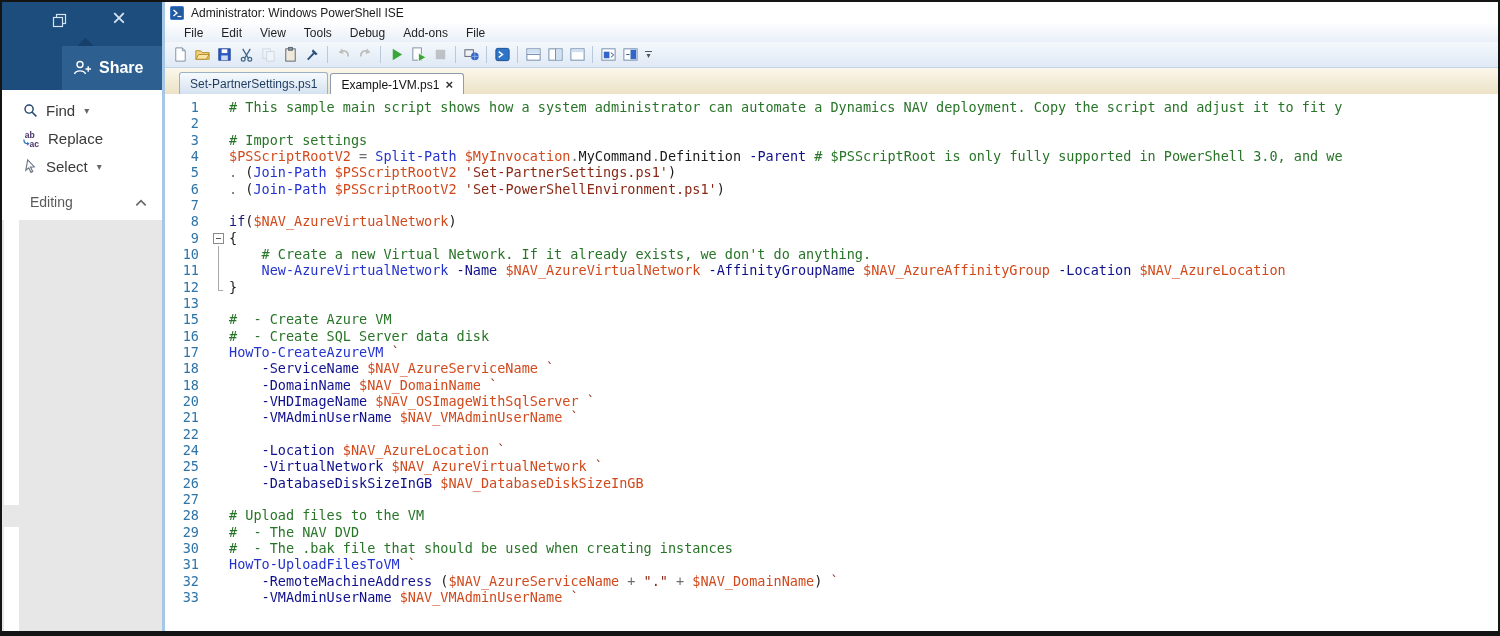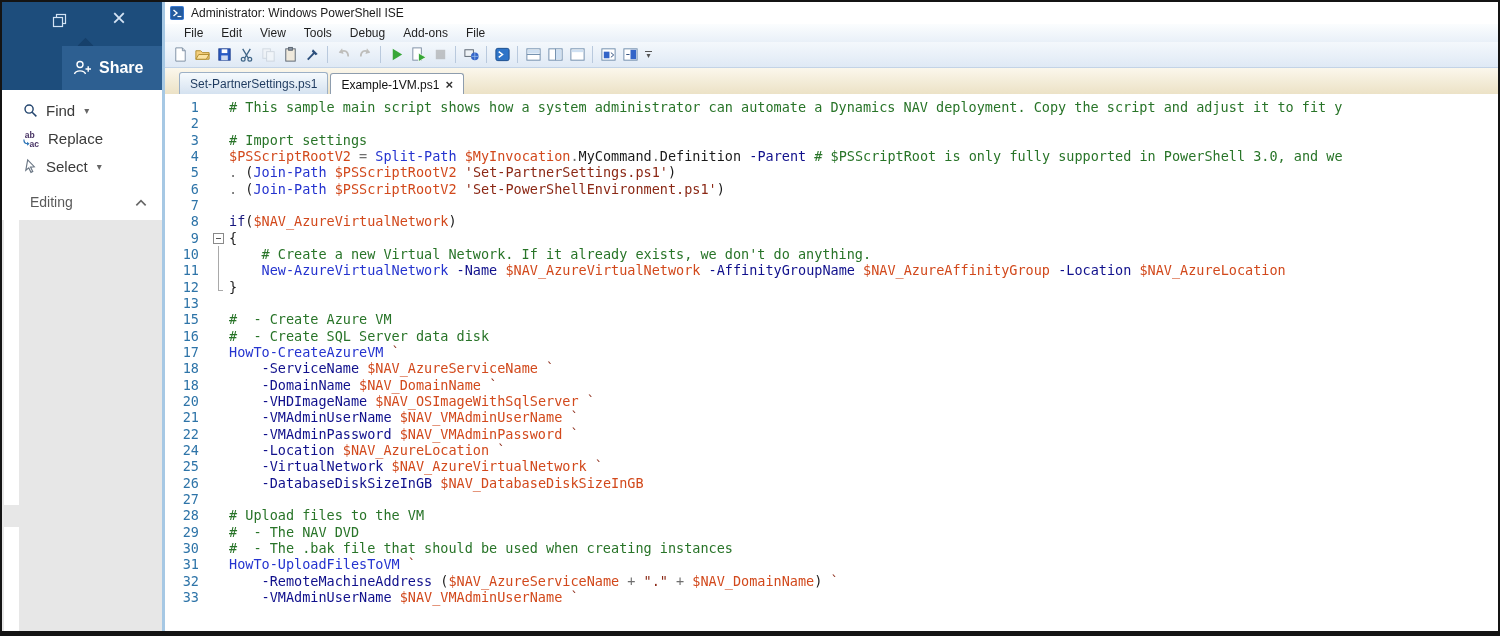--- a/index.html
+++ b/index.html
@@ -346,21 +346,21 @@
           <div class="row"><span class="ln">11</span><span class="foldcol fold-mid"></span><span class="code"><span class="sg-t">    </span><span class="sg-k">New-AzureVirtualNetwork</span><span class="sg-t"> </span><span class="sg-p">-Name</span><span class="sg-t"> </span><span class="sg-v">$NAV_AzureVirtualNetwork</span><span class="sg-t"> </span><span class="sg-p">-AffinityGroupName</span><span class="sg-t"> </span><span class="sg-v">$NAV_AzureAffinityGroup</span><span class="sg-t"> </span><span class="sg-p">-Location</span><span class="sg-t"> </span><span class="sg-v">$NAV_AzureLocation</span></span></div>
           <div class="row"><span class="ln">12</span><span class="foldcol fold-end"></span><span class="code"><span class="sg-t">}</span></span></div>
           <div class="row"><span class="ln">13</span><span class="foldcol"></span><span class="code"></span></div>
           <div class="row"><span class="ln">15</span><span class="foldcol"></span><span class="code"><span class="sg-c">#  - Create Azure VM</span></span></div>
           <div class="row"><span class="ln">16</span><span class="foldcol"></span><span class="code"><span class="sg-c">#  - Create SQL Server data disk</span></span></div>
           <div class="row"><span class="ln">17</span><span class="foldcol"></span><span class="code"><span class="sg-k">HowTo-CreateAzureVM</span><span class="sg-t"> </span><span class="sg-b">`</span></span></div>
           <div class="row"><span class="ln">18</span><span class="foldcol"></span><span class="code"><span class="sg-t">    </span><span class="sg-p">-ServiceName</span><span class="sg-t"> </span><span class="sg-v">$NAV_AzureServiceName</span><span class="sg-t"> </span><span class="sg-b">`</span></span></div>
           <div class="row"><span class="ln">18</span><span class="foldcol"></span><span class="code"><span class="sg-t">    </span><span class="sg-p">-DomainName</span><span class="sg-t"> </span><span class="sg-v">$NAV_DomainName</span><span class="sg-t"> </span><span class="sg-b">`</span></span></div>
           <div class="row"><span class="ln">20</span><span class="foldcol"></span><span class="code"><span class="sg-t">    </span><span class="sg-p">-VHDImageName</span><span class="sg-t"> </span><span class="sg-v">$NAV_OSImageWithSqlServer</span><span class="sg-t"> </span><span class="sg-b">`</span></span></div>
           <div class="row"><span class="ln">21</span><span class="foldcol"></span><span class="code"><span class="sg-t">    </span><span class="sg-p">-VMAdminUserName</span><span class="sg-t"> </span><span class="sg-v">$NAV_VMAdminUserName</span><span class="sg-t"> </span><span class="sg-b">`</span></span></div>
-          <div class="row"><span class="ln">22</span><span class="foldcol"></span><span class="code"><span class="sg-t">    </span><span class="sg-p">-VMAdminPassword</span><span class="sg-t"> </span><span class="sg-v">$NAV_VMAdminPassword</span><span class="sg-t"> </span><span class="sg-b">`</span></span></div>
+          <div class="row"><span class="ln">22</span><span class="foldcol"></span></div>
           <div class="row"><span class="ln">24</span><span class="foldcol"></span><span class="code"><span class="sg-t">    </span><span class="sg-p">-Location</span><span class="sg-t"> </span><span class="sg-v">$NAV_AzureLocation</span><span class="sg-t"> </span><span class="sg-b">`</span></span></div>
           <div class="row"><span class="ln">25</span><span class="foldcol"></span><span class="code"><span class="sg-t">    </span><span class="sg-p">-VirtualNetwork</span><span class="sg-t"> </span><span class="sg-v">$NAV_AzureVirtualNetwork</span><span class="sg-t"> </span><span class="sg-b">`</span></span></div>
           <div class="row"><span class="ln">26</span><span class="foldcol"></span><span class="code"><span class="sg-t">    </span><span class="sg-p">-DatabaseDiskSizeInGB</span><span class="sg-t"> </span><span class="sg-v">$NAV_DatabaseDiskSizeInGB</span></span></div>
           <div class="row"><span class="ln">27</span><span class="foldcol"></span><span class="code"></span></div>
           <div class="row"><span class="ln">28</span><span class="foldcol"></span><span class="code"><span class="sg-c"># Upload files to the VM</span></span></div>
           <div class="row"><span class="ln">29</span><span class="foldcol"></span><span class="code"><span class="sg-c">#  - The NAV DVD</span></span></div>
           <div class="row"><span class="ln">30</span><span class="foldcol"></span><span class="code"><span class="sg-c">#  - The .bak file that should be used when creating instances</span></span></div>
           <div class="row"><span class="ln">31</span><span class="foldcol"></span><span class="code"><span class="sg-k">HowTo-UploadFilesToVM</span><span class="sg-t"> </span><span class="sg-b">`</span></span></div>
           <div class="row"><span class="ln">32</span><span class="foldcol"></span><span class="code"><span class="sg-t">    </span><span class="sg-p">-RemoteMachineAddress</span><span class="sg-t"> (</span><span class="sg-v">$NAV_AzureServiceName</span><span class="sg-o"> + </span><span class="sg-s">"."</span><span class="sg-o"> + </span><span class="sg-v">$NAV_DomainName</span><span class="sg-t">)</span><span class="sg-t"> </span><span class="sg-b">`</span></span></div>
           <div class="row"><span class="ln">33</span><span class="foldcol"></span><span class="code"><span class="sg-t">    </span><span class="sg-p">-VMAdminUserName</span><span class="sg-t"> </span><span class="sg-v">$NAV_VMAdminUserName</span><span class="sg-t"> </span><span class="sg-b">`</span></span></div>

